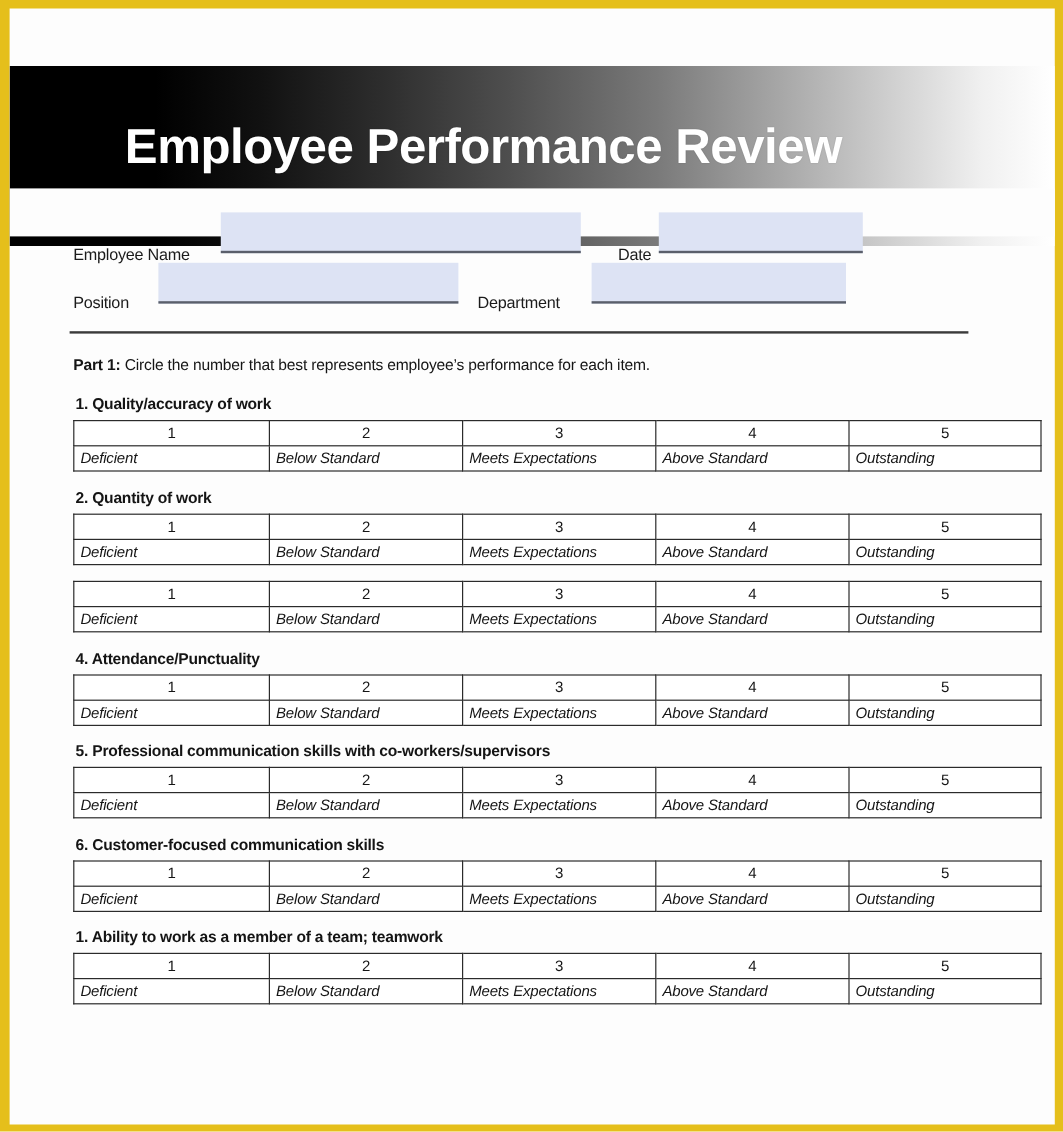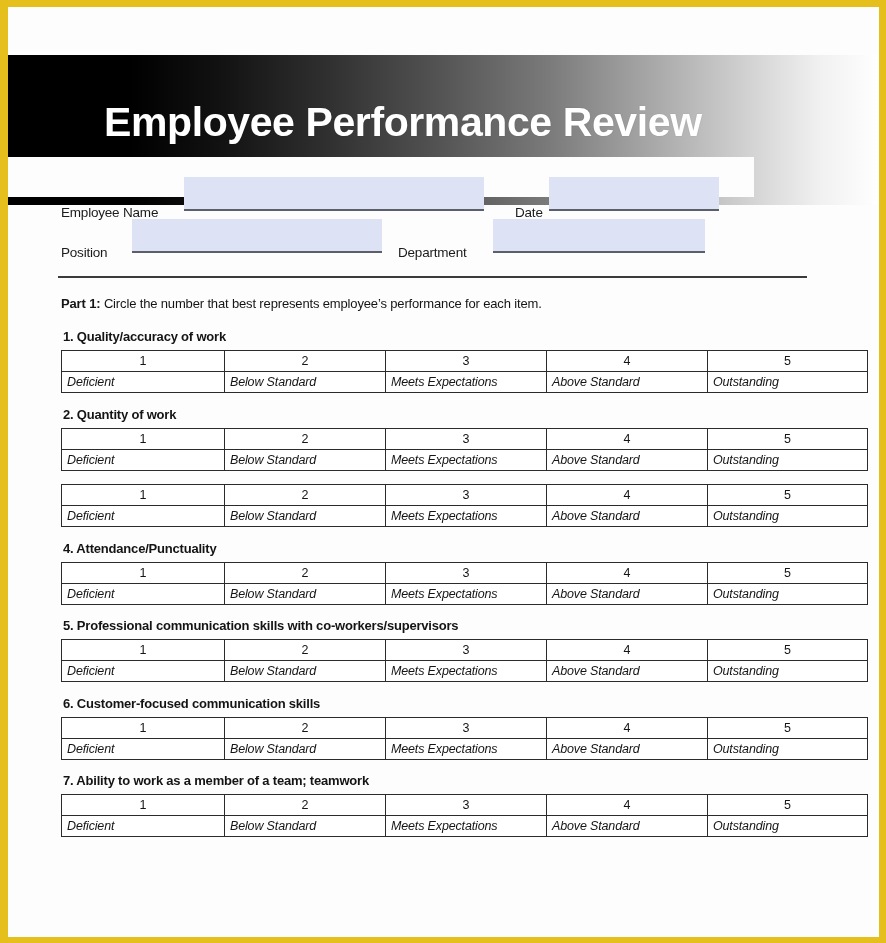--- a/index.html
+++ b/index.html
@@ -58,21 +58,21 @@
     letter-spacing: -0.4px;
     white-space: nowrap;
     text-shadow: 0 0 1px rgba(0,0,0,0.25);
   }
 
   
   #form-block {
     position: absolute;
     left: 0;
     top: 150px;
-    width: 746px;
+    width: 871px;
     background: #fdfdfd;
   }
 
   .field-row {
     position: relative;
     height: 40px;
   }
   .field-label {
     position: absolute;
     font-size: 13.5px;
@@ -367,21 +367,21 @@
               <td>Deficient</td>
               <td>Below Standard</td>
               <td>Meets Expectations</td>
               <td>Above Standard</td>
               <td>Outstanding</td>
             </tr>
           </tbody>
         </table>
       </div>
       <div class="item">
-        <div class="item-heading">7. Ability to work as a member of a team; teamwork</div>
+        <div class="item-heading">1. Ability to work as a member of a team; teamwork</div>
         <table class="rating">
           <colgroup>
             <col class="c1">
             <col class="c2">
             <col class="c3">
             <col class="c4">
             <col class="c5">
           </colgroup>
           <tbody>
             <tr class="scores">

